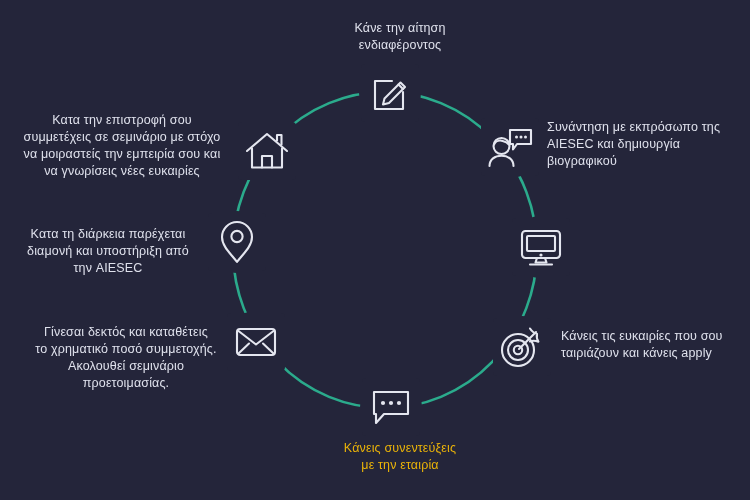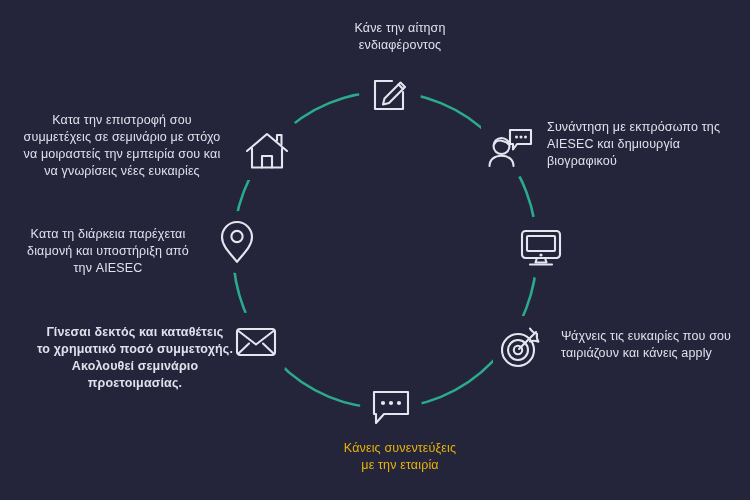--- a/index.html
+++ b/index.html
@@ -70,21 +70,21 @@
 
   
   #lbl-apply      { left: 300px; top: 20px;  width: 200px; }
   
   #lbl-meeting    { left: 547px; top: 119px; width: 200px; }
   #lbl-profile    { left: 579px; top: 229px; width: 170px; }
   #lbl-search     { left: 561px; top: 328px; width: 186px; }
   
   #lbl-interview  { left: 300px; top: 440px; width: 200px; }
   
-  #lbl-accept     { left: 29px;  top: 324px; width: 212px; font-weight: bold; }
+  #lbl-accept     { left: 20px;  top: 324px; width: 212px; }
   #lbl-support    { left: 10px;  top: 226px; width: 196px; }
   #lbl-return     { left: 8px;   top: 112px; width: 228px; }
 
   
   #node-apply     { left: 361px; top: 64px; }
   #node-meeting   { left: 481px; top: 118px; }
   #node-profile   { left: 512px; top: 218px; }
   #node-search    { left: 493px; top: 318px; }
   #node-interview { left: 362px; top: 378px; }
   #node-accept    { left: 227px; top: 313px; }
@@ -195,21 +195,21 @@
   </div>
 
   <div class="label center" id="lbl-apply" style="color: rgb(223, 225, 236);">Κάνε την αίτηση
 ενδιαφέροντος</div>
 
   <div class="label right" id="lbl-meeting" style="color: rgb(223, 225, 236);">Συνάντηση με εκπρόσωπο της
 AIESEC και δημιουργία
 βιογραφικού</div>
 
 
-  <div class="label right" id="lbl-search" style="color: rgb(223, 225, 236);">Ψάχνεις τις ευκαιρίες που σου
+  <div class="label right" id="lbl-search" style="color: rgb(223, 225, 236);">Κάνεις τις ευκαιρίες που σου
 ταιριάζουν και κάνεις apply</div>
 
   <div class="label center" id="lbl-interview" style="color: #eab308;">Κάνεις συνεντεύξεις
 με την εταιρία</div>
 
   <div class="label left" id="lbl-accept" style="color: rgb(223, 225, 236);">Γίνεσαι δεκτός και καταθέτεις
 το χρηματικό ποσό συμμετοχής.
 Ακολουθεί σεμινάριο
 προετοιμασίας.</div>
 

